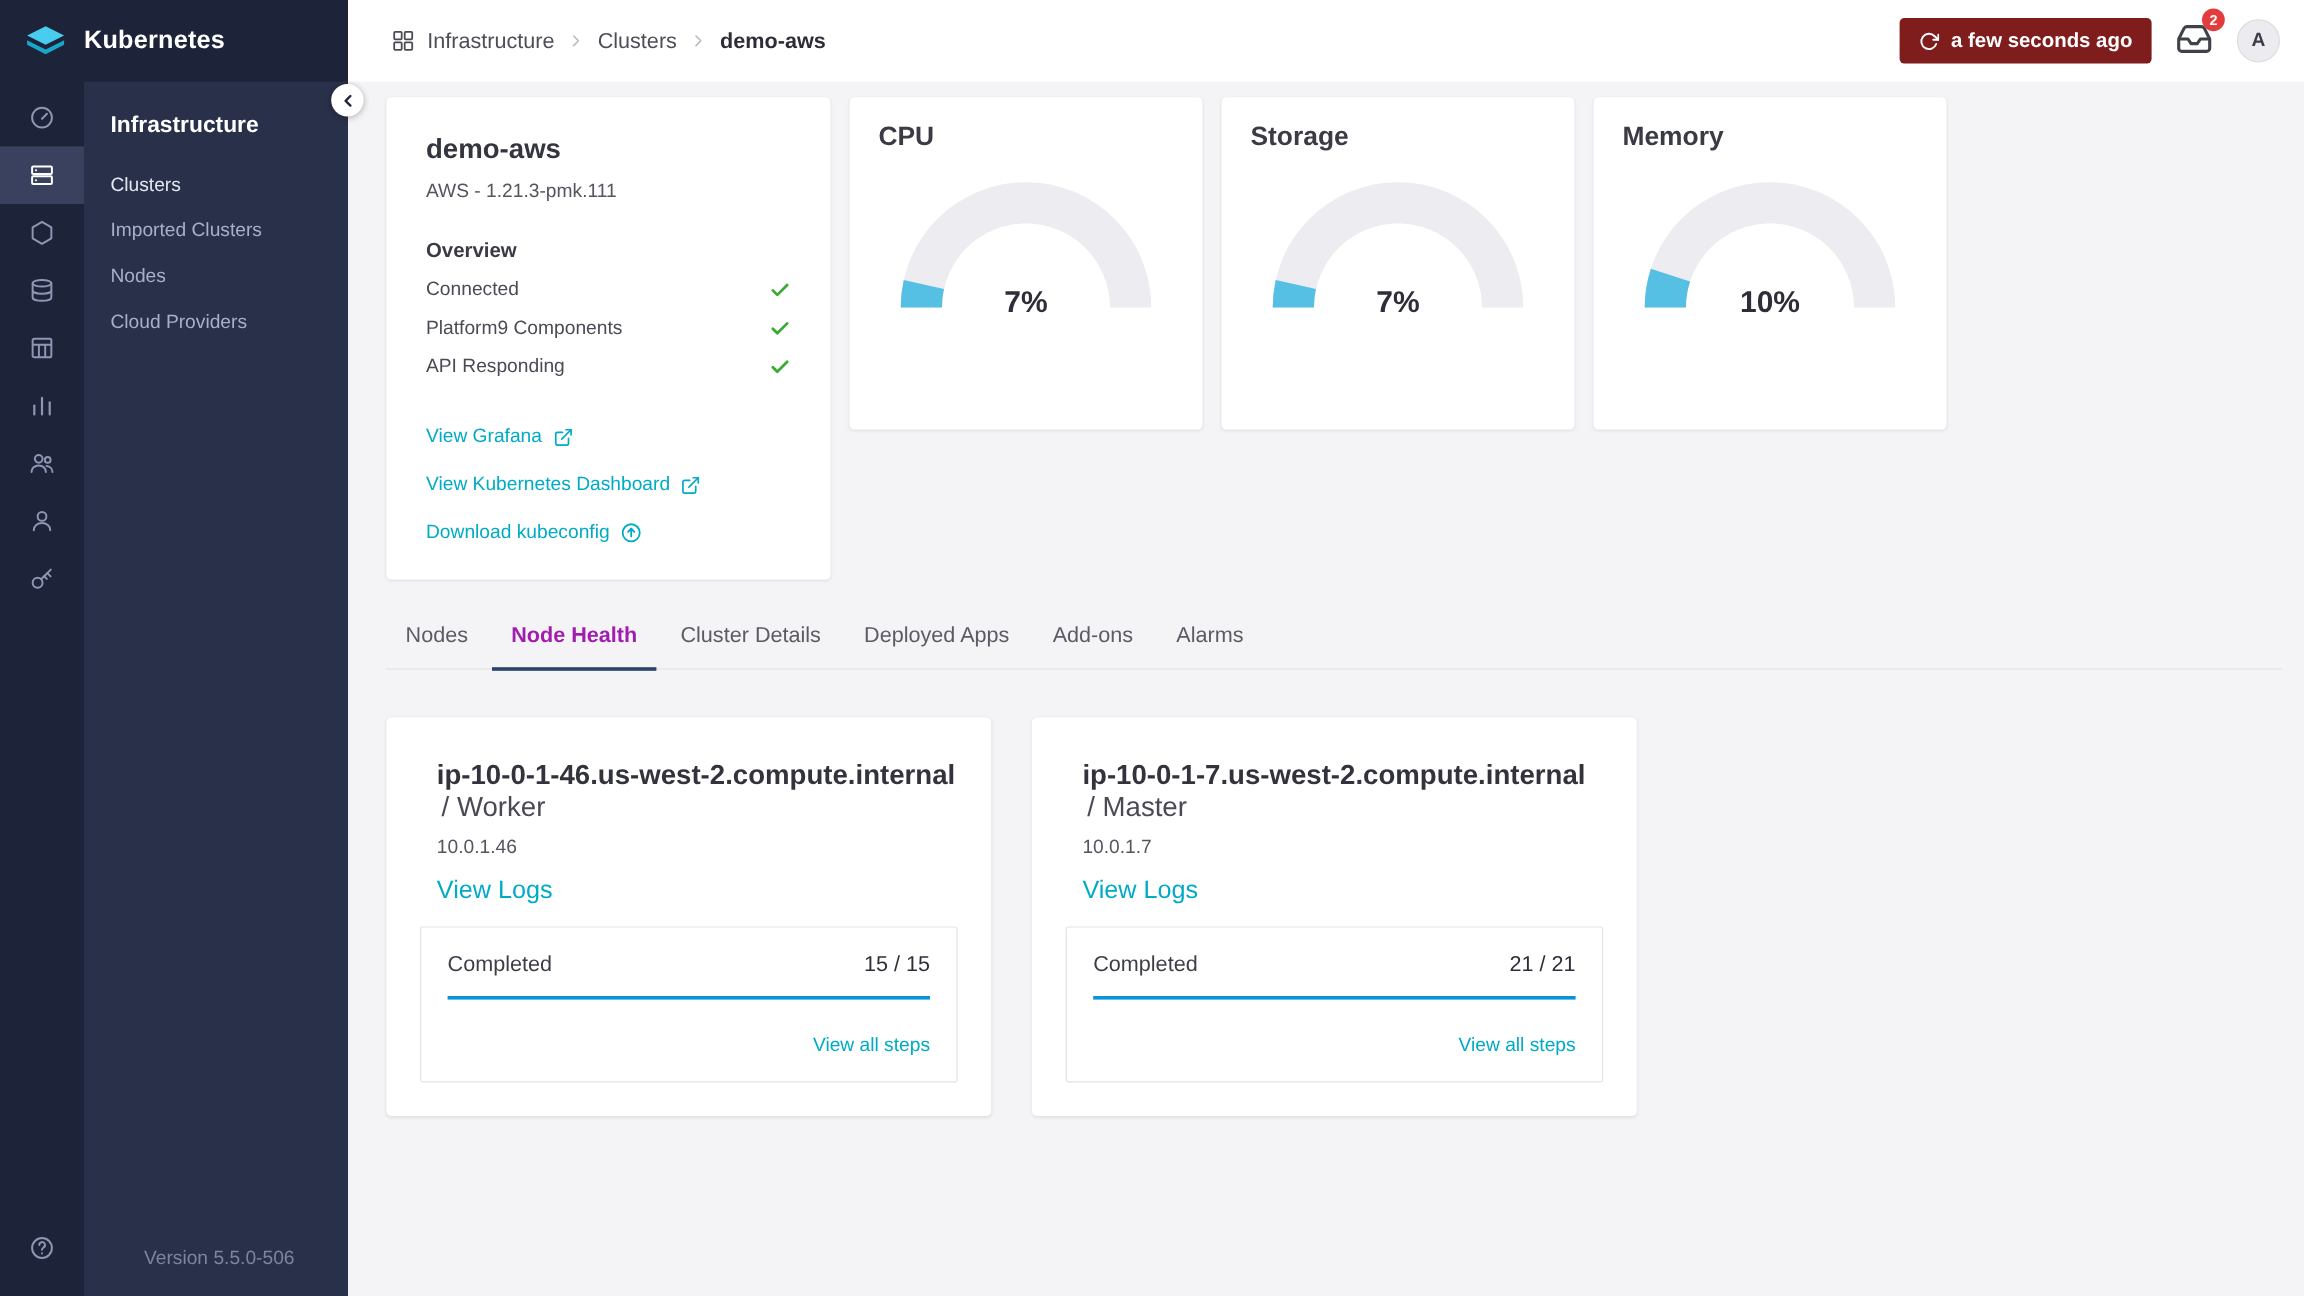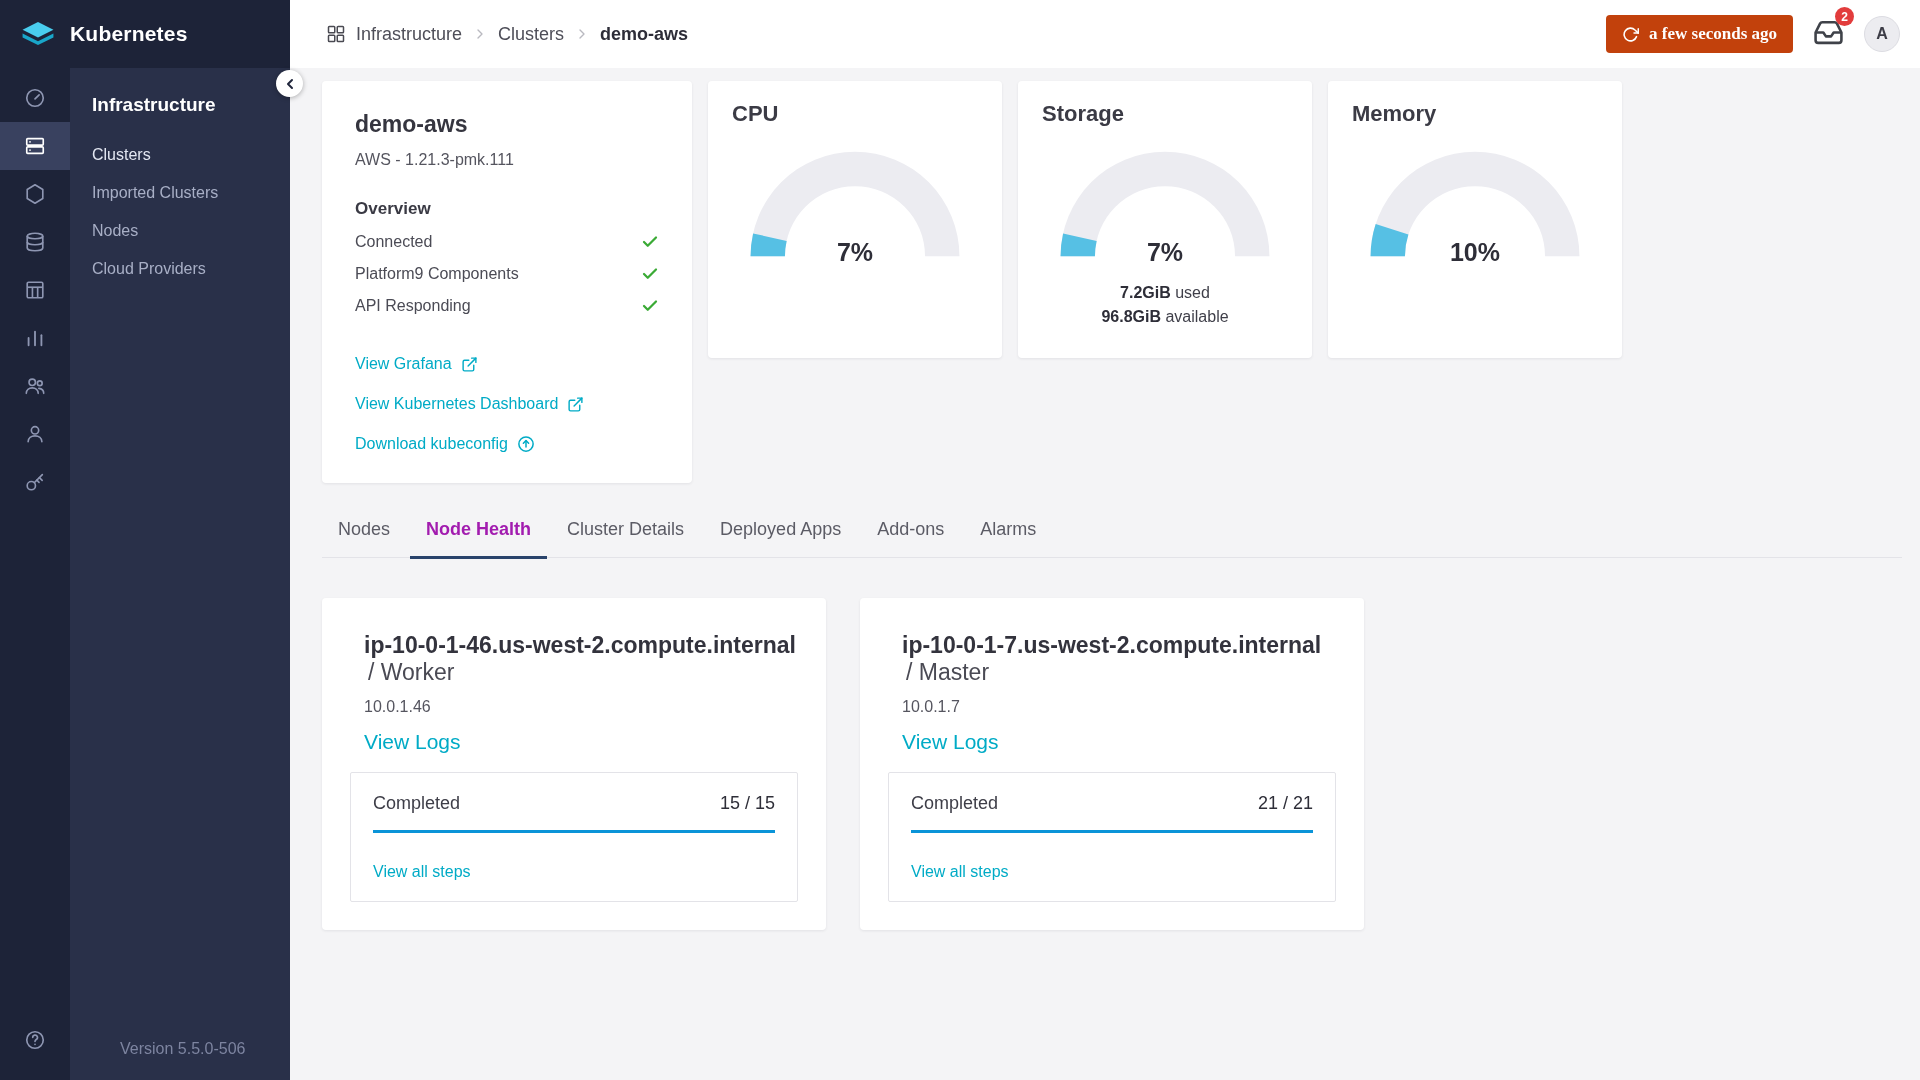--- a/index.html
+++ b/index.html
@@ -21,21 +21,21 @@
   .version{position:absolute;left:50px;bottom:22px;color:#7d84a0;font-size:16px}
   .collapse{position:absolute;right:-13px;top:70px;width:27px;height:27px;border-radius:50%;background:#fff;border:none;box-shadow:0 1px 5px rgba(0,0,0,.3);display:flex;align-items:center;justify-content:center;cursor:pointer;z-index:6;padding:0}
 
   
   .main{position:absolute;left:290px;top:0;right:0;bottom:0}
   .topbar{height:68px;background:#fff;display:flex;align-items:center;padding:0 20px 0 36px}
   .breadcrumb{display:flex;align-items:center;gap:10px}
   .crumb{font-size:18px;color:#4e4e58;text-decoration:none;cursor:pointer}
   .crumb.current{font-weight:700;color:#2d2d38;cursor:default}
   .topbar-right{margin-left:auto;display:flex;align-items:center;gap:18px}
-  .refresh-btn{display:flex;align-items:center;gap:10px;background:#c2410c;color:#fff;border:none;border-radius:4px;height:38px;padding:0 16px;font-size:17px;font-weight:600;font-family:Liberation Serif, serif;cursor:pointer}
+  .refresh-btn{display:flex;align-items:center;gap:10px;background:#7f1d1d;color:#fff;border:none;border-radius:4px;height:38px;padding:0 16px;font-size:17px;font-weight:600;font-family:Liberation Sans, sans-serif;cursor:pointer}
   .inbox-btn{position:relative;background:none;border:none;cursor:pointer;padding:2px}
   .badge{position:absolute;top:-8px;right:-8px;min-width:19px;height:19px;padding:0 4px;border-radius:10px;background:#e23c3c;color:#fff;font-size:12px;font-weight:700;display:flex;align-items:center;justify-content:center}
   .avatar{width:36px;height:36px;border-radius:50%;background:#ececf0;border:1px solid #dcdce2;color:#3c3c46;font-size:16px;font-weight:700;display:flex;align-items:center;justify-content:center;cursor:pointer}
 
   
   .content{padding:13px 18px 0 32px}
   .row1{display:flex;gap:16px;align-items:flex-start}
   .card{background:#fff;border-radius:4px;box-shadow:0 1px 3px rgba(16,16,40,.08)}
 
   .cluster-card{width:370px;min-height:354px;padding:30px 33px}
@@ -64,21 +64,21 @@
   .node-host{margin-left:14px;font-size:23px;color:#33333d}
   .node-host .host{font-weight:700}
   .node-host .role{color:#4a4a54;margin-left:4px}
   .node-ip{margin-left:14px;margin-top:12px;font-size:16px;color:#55555f}
   .node-logs{display:inline-block;margin-left:14px;margin-top:14px;font-size:21px;color:#00abc6;text-decoration:none;cursor:pointer}
   .steps-box{margin-top:18px;border:1px solid #e3e3e8;border-radius:2px;padding:20px 22px 16px}
   .steps-head{display:flex;justify-content:space-between;align-items:center;font-size:18px}
   .steps-status{color:#3e3e48}
   .steps-count{color:#2e2e38}
   .steps-bar{margin-top:16px;height:3px;background:#0a94d8;width:100%}
-  .steps-footer{margin-top:30px;text-align:left;padding-bottom:4px}
+  .steps-footer{margin-top:30px;text-align:right;padding-bottom:4px}
   .steps-footer a{font-size:16px;color:#00abc6;text-decoration:none;cursor:pointer}
 
   .icon{display:inline-flex;align-items:center;justify-content:center}
   .icon svg{display:block}
 </style>
 </head>
 <body>
 
 <div class="app">
 
@@ -335,24 +335,20 @@
 
         <section class="card gauge-card">
           <div class="gauge-title">Storage</div>
           <div class="gauge-wrap">
             <svg class="gauge-svg" viewBox="0 0 200 105">
               <path class="gauge-bg" fill="#ececf1" d="M15 96.99999999999999 A85 85 0 0 1 185 97 L157 97 A57 57 0 0 0 43 97 Z"></path>
               <path class="gauge-fg" fill="#56c0e4" d="M15 96.99999999999999 A85 85 0 0 1 17.047075235206478 78.45782448129387 L44.3727445694914 84.56583524039706 A57 57 0 0 0 43 97 Z"></path>
             </svg>
             <div class="gauge-percent">7%</div>
           </div>
-          <div class="gauge-stats">
-            <div><b>7.2GiB</b> <span>used</span></div>
-            <div><b>96.8GiB</b> <span>available</span></div>
-          </div>
         </section>
 
         <section class="card gauge-card">
           <div class="gauge-title">Memory</div>
           <div class="gauge-wrap">
             <svg class="gauge-svg" viewBox="0 0 200 105">
               <path class="gauge-bg" fill="#ececf1" d="M15 96.99999999999999 A85 85 0 0 1 185 97 L157 97 A57 57 0 0 0 43 97 Z"></path>
               <path class="gauge-fg" fill="#56c0e4" d="M15 96.99999999999999 A85 85 0 0 1 19.160196114911955 70.73355547812946 L45.78977857117625 79.38603132062799 A57 57 0 0 0 43 97 Z"></path>
             </svg>
             <div class="gauge-percent">10%</div>

